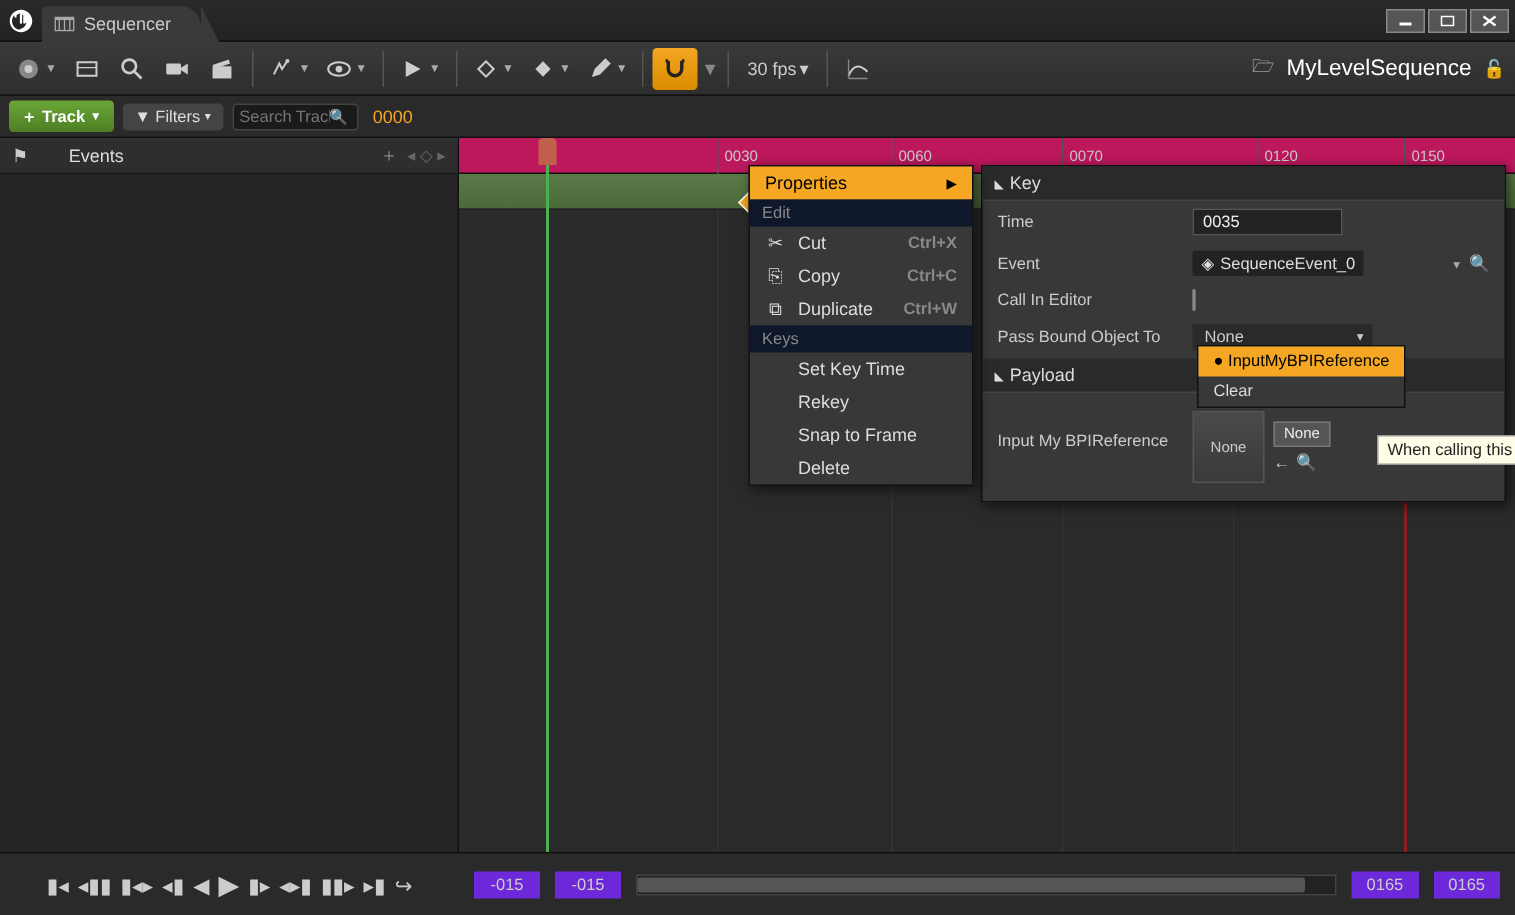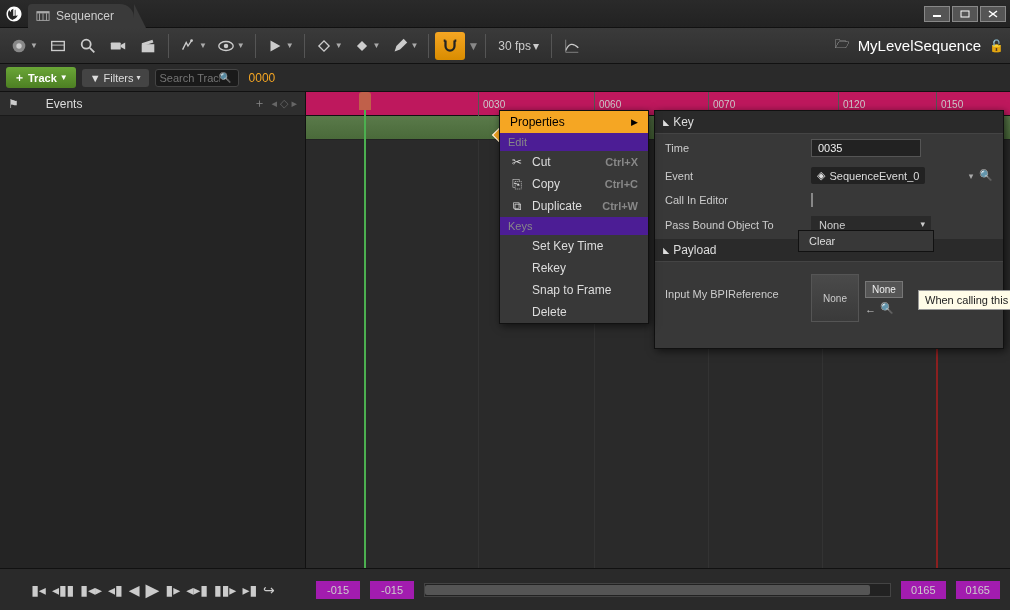--- a/index.html
+++ b/index.html
@@ -43,35 +43,35 @@
 .ruler .tick { position:absolute; top:0; height:24px; border-left:1px solid #555; padding-left:4px; color:#ccc; font-size:10px; display:flex; align-items:center;}
 .track-area { position:relative; height:100%; }
 .grid-line { position:absolute; top:0; bottom:0; width:1px; background:#333;}
 .event-track { position:absolute; top:0; left:0; right:0; height:24px; background:linear-gradient(#5a7a4a,#4a6a3a); border-bottom:1px solid #222;}
 .playhead { position:absolute; top:-24px; bottom:0; width:2px; background:#4CAF50; z-index:3;}
 .playhead::before { content:""; position:absolute; top:0; left:-5px; width:12px; height:18px; background:#c0604a; border-radius:3px 3px 0 0;}
 .keyframe { position:absolute; top:14px; width:10px; height:10px; background:#f5a623; transform:rotate(45deg); border:1px solid #fff; z-index:4;}
 .out-line { position:absolute; top:0; bottom:0; width:2px; background:#8b2020; z-index:2;}
 
 .context-menu { position:absolute; background:#383838; border:1px solid #111; box-shadow:2px 2px 8px rgba(0,0,0,0.6); z-index:20; min-width:150px;}
-.cm-header { background:#4c1d95; color:#888; padding:3px 8px; font-size:11px;}
+.cm-header { background:#0f172a; color:#888; padding:3px 8px; font-size:11px;}
 .cm-item { padding:4px 10px; display:flex; align-items:center; gap:8px; font-size:12px; color:#ddd;}
 .cm-item .sc { margin-left:auto; color:#888; font-size:11px;font-weight:bold;}
 .cm-item.highlight { background:#f5a623; color:#000;}
 .cm-item.highlight .arrow { color:#000;}
 .cm-item .icon { width:14px; display:inline-block; text-align:center;}
 .cm-item .arrow { margin-left:auto; font-size:9px;}
 
 .details { position:absolute; background:#383838; border:1px solid #111; box-shadow:2px 2px 8px rgba(0,0,0,0.6); z-index:19; width:350px;}
 .detail-section { background:#2a2a2a; padding:4px 8px; color:#ddd; font-size:12px; display:flex; align-items:center; gap:4px; border-bottom:1px solid #444;}
 .detail-section::before { content:"◢"; font-size:8px; transform:scaleX(-1);}
-.detail-row { display:flex; align-items:center; padding:5px 10px; gap:16px; font-size:11px;}
+.detail-row { display:flex; align-items:center; padding:5px 10px; gap:0; font-size:11px;}
 .detail-row .lbl { width:130px; color:#ccc;}
 .detail-row .val { flex:1;}
-.detail-row input { background:#222; border:1px solid #555; color:#eee; padding:2px 6px; width:110px; font-size:11px;}
+.detail-row input { background:#222; border:1px solid #555; color:#eee; padding:2px 6px; width:100px; font-size:11px;}
 .ref-disp { background:#222; color:#ddd; padding:2px 6px; display:inline-flex; align-items:center; gap:4px; border-radius:2px;}
 .checkbox { width:14px; height:14px; background:#666; border:1px solid #888;}
 .none-dd { background:#2a2a2a; color:#ccc; padding:3px 24px 3px 8px; position:relative; display:inline-block; min-width:120px;}
 .none-dd::after { content:"▾"; position:absolute; right:6px; font-size:9px;}
 
 .dd-popup { position:absolute; background:#383838; border:1px solid #111; z-index:25; min-width:136px;}
 .dd-item { padding:4px 10px; font-size:11px; color:#ddd;}
 .dd-item.sel { background:#f5a623; color:#000;}
 .dd-item.sel::before { content:"● "; }
 
@@ -79,21 +79,21 @@
 .thumb { width:48px; height:48px; background:linear-gradient(#4a4a4a,#3a3a3a); border:1px solid #555; display:flex; align-items:center; justify-content:center; color:#ccc; font-size:10px;}
 .side-ctrls { display:flex; flex-direction:column; gap:4px;}
 .side-ctrls .r { display:flex; gap:4px; align-items:center;}
 .mini-dd { background:#555; color:#eee; padding:2px 6px; font-size:10px; border:1px solid #777;}
 .tooltip { position:absolute; background:#fffce8; border:1px solid #999; color:#222; padding:3px 6px; font-size:11px; z-index:30; white-space:nowrap;}
 
 .footer { height:42px; background:#2a2a2a; border-top:1px solid #111; display:flex; align-items:center;}
 .transport { width:306px; display:flex; align-items:center; justify-content:center; gap:6px; color:#ccc;}
 .transport span { font-size:14px; cursor:pointer;}
 .range-area { flex:1; display:flex; align-items:center; padding:0 10px; gap:10px;}
-.range-num { background:#a21caf; color:#ccc; padding:3px 10px; font-size:11px; min-width:44px; text-align:center;}
+.range-num { background:#6d28d9; color:#ccc; padding:3px 10px; font-size:11px; min-width:44px; text-align:center;}
 .scrollbar { flex:1; height:14px; background:#222; border:1px solid #444; position:relative;}
 .scroll-thumb { position:absolute; top:1px; bottom:1px; left:0; right:20px; background:#555; border-radius:2px;}
 
 svg.ue-logo path{fill:#fff;}
 </style>
 </head>
 <body>
 
 <div class="titlebar">
   <div class="logo">
@@ -351,38 +351,39 @@
   </div>
   <div class="detail-row">
     <span class="lbl">Call In Editor</span>
     <span class="val"><span class="checkbox"></span></span>
   </div>
   <div class="detail-row">
     <span class="lbl">Pass Bound Object To</span>
     <span class="val"><span class="none-dd">None</span></span>
   </div>
   <div class="detail-section">Payload</div>
-  <div class="detail-row" style="align-items:flex-start;padding-top:12px;padding-bottom:26px;">
+  <div class="detail-row" style="align-items:flex-start;padding-top:12px;padding-bottom:12px;">
     <span class="lbl" style="padding-top:14px;">Input My BPIReference</span>
     <div class="payload-box">
       <div class="thumb">None</div>
       <div class="side-ctrls">
         <div class="r">
             <span class="mini-dd">None</span>
           </div>
         <div class="r">
           <span style="color:#ccc">←</span>
           <span style="color:#ccc;font-size:11px">🔍</span>
         </div>
       </div>
     </div>
   </div>
 </div>
 
 <div class="dd-popup" style="left:798px; top:230px;">
+  <div class="dd-item sel">InputMyBPIReference</div>
   <div class="dd-item">Clear</div>
 </div>
 
 <div class="tooltip" style="left:918px; top:290px;">When calling this</div>
 
 <div class="footer">
   <div class="transport">
     <span>▮◂</span>
     <span>◂▮▮</span>
     <span>▮◂▸</span>

